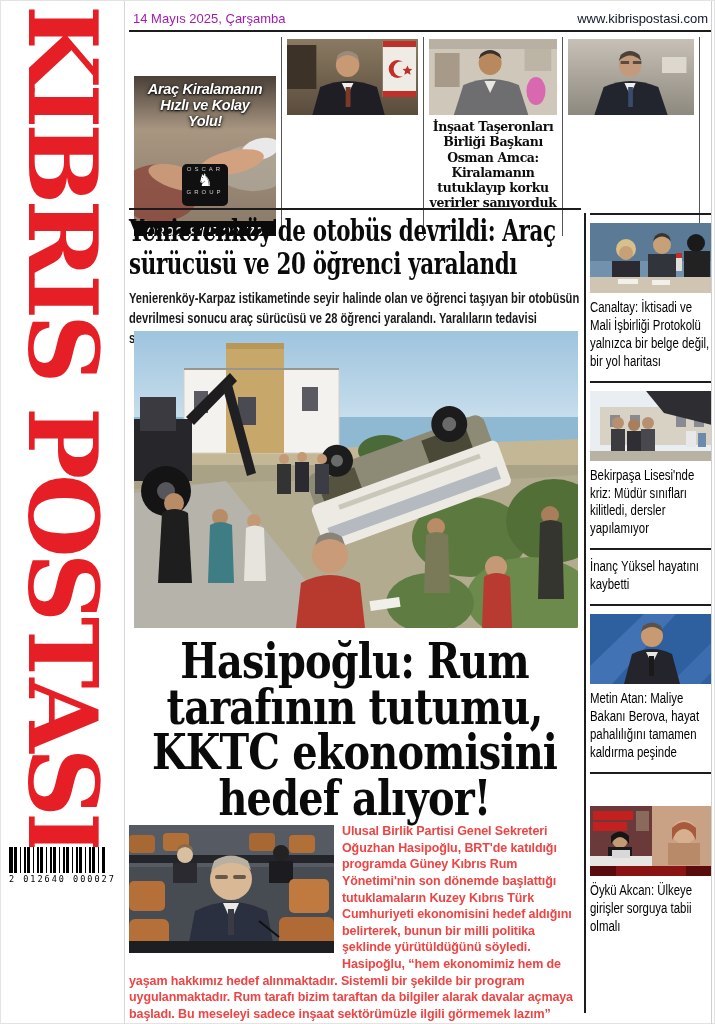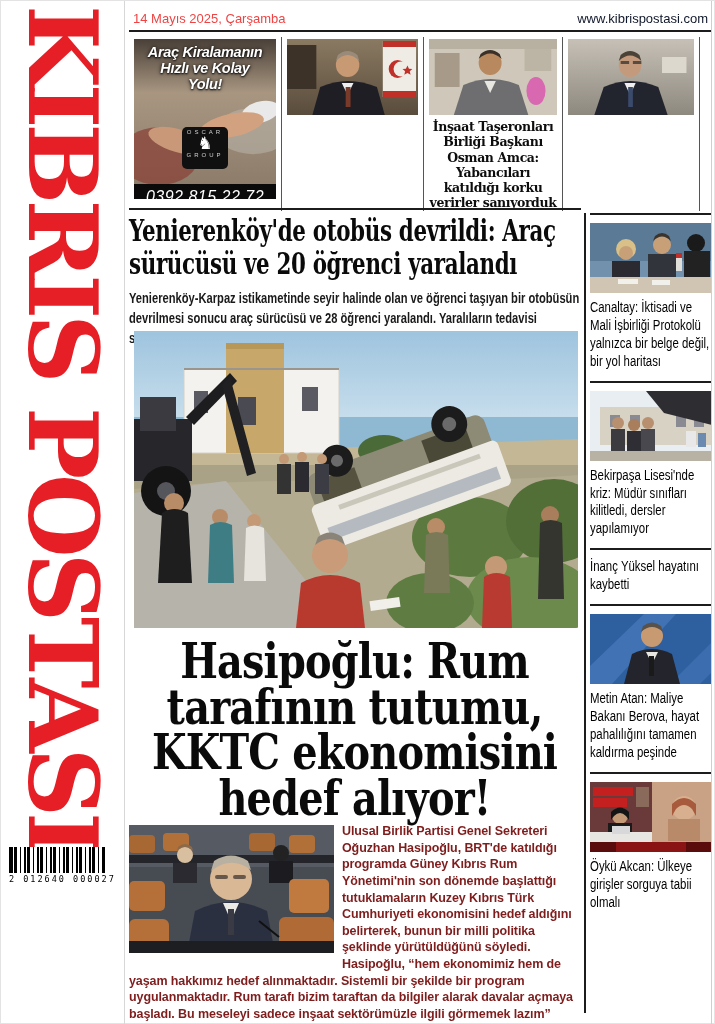--- a/index.html
+++ b/index.html
@@ -25,37 +25,37 @@
     height:26px;
     background:repeating-linear-gradient(90deg,#000 0 2px,#fff 2px 3px,#000 3px 6px,#fff 6px 9px,#000 9px 10px,#fff 10px 13px);
     border-left:2px solid #000; border-right:2px solid #000;
   }
   .barcode-digits {
     font-family:"DejaVu Sans Mono", monospace; font-size:8.5px; letter-spacing:2px;
     text-align:center; margin-top:1px; color:#000; white-space:nowrap;
   }
 
   
-  .hdr-date { position:absolute; left:132px; top:10px; font-size:13px; color:#ef4444; }
+  .hdr-date { position:absolute; left:132px; top:10px; font-size:13px; color:#a21caf; }
   .hdr-url  { position:absolute; right:6px;  top:10px; font-size:13px; color:#0f172a; }
   .hdr-rule { position:absolute; left:128px; top:29px; width:583px; height:2px; background:#1c1c1c; }
 
   
   .toprow { position:absolute; left:128px; top:36px; width:571px; height:164px; display:grid; grid-template-columns:152px 142px 139px 138px; }
   .tcol { padding:2px 5px 0 5px; }
   .tcol + .tcol { border-left:1px solid #555; }
   .tcol:last-child { border-right:1px solid #555; }
   .tbox-img { width:100%; height:76px; display:block; }
   .tbox-h {
     font-family:"DejaVu Serif", serif; font-weight:bold; font-size:12.5px;
     line-height:1.22; text-align:center; margin-top:4px; letter-spacing:-0.4px; color:#0d0d0d;
   }
 
   
-  .ad { position:relative; width:100%; height:160px; overflow:hidden; background:#15803d; }
+  .ad { position:relative; width:100%; height:160px; overflow:hidden; background:#15803d;margin-top:37px; }
   .ad svg { position:absolute; inset:0; }
   .ad-txt {
     position:absolute; top:5px; left:0; right:0; text-align:center;
     font-weight:bold; font-style:italic; font-size:14.5px; line-height:1.12; color:#fff;
     text-shadow:0 1px 2px #000, 0 0 4px rgba(0,0,0,.8); letter-spacing:-0.3px;
   }
   .ad-logo { position:absolute; left:50%; transform:translateX(-50%); top:88px; width:46px; height:42px;
     background:#101010; border-radius:5px; text-align:center; color:#cfcfcf; }
   .ad-logo .o1 { font-size:6px; letter-spacing:3px; padding-top:2px; }
   .ad-logo .horse { font-size:17px; line-height:17px; color:#fff; }
@@ -81,28 +81,28 @@
   }
   .lead-photo { position:absolute; left:133px; top:330px; width:444px; height:297px; display:block; }
   .h2 {
     position:absolute; left:81px; top:638px; width:545px;
     transform:scaleX(0.83); transform-origin:50% 0;
     font-family:"DejaVu Serif", serif; font-weight:bold; font-size:48px; line-height:0.95;
     text-align:center; letter-spacing:-1px; color:#0a0a0a;
   }
   .story2 { position:absolute; left:128px; top:822px; width:452px; font-size:12.5px; line-height:1.33; color:#141414; letter-spacing:-0.1px; }
   .story2-photo { float:left; width:205px; height:128px; margin:2px 8px 4px 0; }
-  .story2 p { font-weight:bold; color:#7f1d1d; }
+  .story2 p { font-weight:bold; color:#ef4444; }
 
   
   .sb-vline { position:absolute; left:583px; top:212px; width:1.5px; height:800px; background:#1c1c1c; }
   .sidebar { position:absolute; left:589px; top:212px; width:122px; }
   .sb-item { padding:8px 0 10px 0; border-bottom:2px solid #1c1c1c; }
   .sb-item:first-child { border-top:2px solid #1c1c1c; }
-  .sb-item:last-child { border-bottom:none; }
+  .sb-item:last-child { border-bottom:none;margin-top:24px; }
   .sb-img { width:122px; height:70px; display:block; margin-bottom:6px; }
   .sb-h {
     width:150px; transform:scaleX(0.815); transform-origin:0 0;
     font-size:14px; line-height:1.28; color:#000; font-weight:normal;
   }
   .pg-right-edge { position:absolute; right:2px; top:0; width:1px; height:1024px; background:#cfcfcf; }
 </style>
 </head>
 <body>
 
@@ -184,21 +184,21 @@
         <rect width="134" height="76" fill="#cfc8ba"></rect>
         <rect x="0" y="0" width="134" height="10" fill="#b8b0a0"></rect>
         <rect x="6" y="14" width="26" height="34" fill="#a89a88"></rect>
         <rect x="100" y="10" width="28" height="22" fill="#bcb4a4"></rect>
         <ellipse cx="112" cy="52" rx="10" ry="14" fill="#d868b0"></ellipse>
         <circle cx="64" cy="24" r="12" fill="#b8885e"></circle>
         <path d="M52 20 q12 -11 24 0 l-2 -5 q-10 -8 -20 0 Z" fill="#3a3028"></path>
         <path d="M26 76 L36 46 Q64 34 94 46 L104 76 Z" fill="#6e6e70"></path>
         <path d="M58 42 L64 54 L70 42 Z" fill="#e8e6e0"></path>
       </svg>
-      <div class="tbox-h">İnşaat Taşeronları Birliği Başkanı Osman Amca: Yabancıları katıldığı korku verirler sanıyorduk</div>
+      <div class="tbox-h">İnşaat Taşeronları Birliği Başkanı Osman Amca: Kiralamanın tutuklayıp korku verirler sanıyorduk</div>
     </div>
 
     <div class="tcol">
       <svg class="tbox-img" viewBox="0 0 134 76" preserveAspectRatio="none">
         <defs>
             <linearGradient id="of3" x1="0" y1="0" x2="0" y2="1">
               <stop offset="0" stop-color="#c6c0b6"></stop>
               <stop offset="1" stop-color="#8e897e"></stop>
             </linearGradient>
           </defs>

